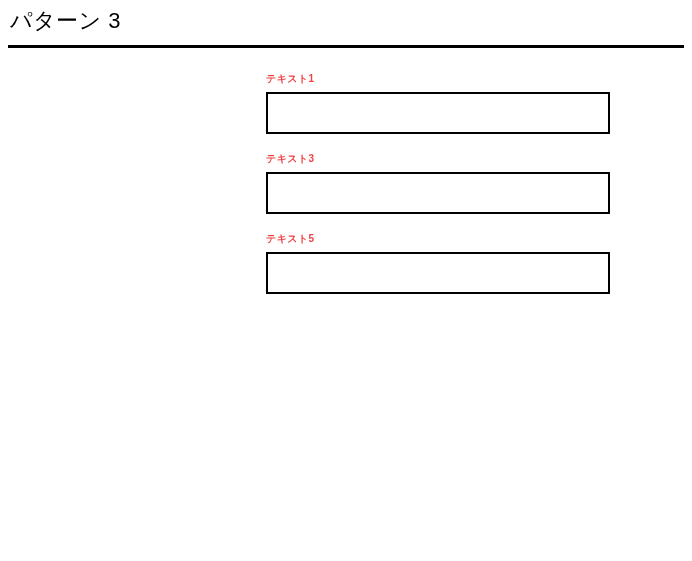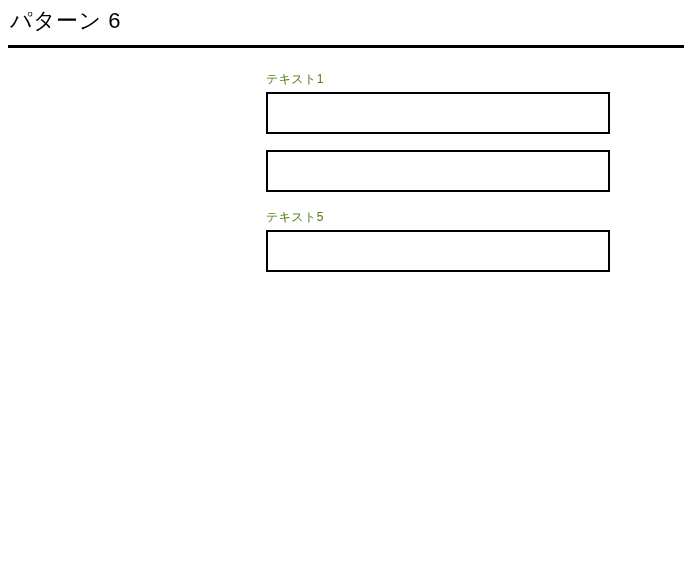--- a/index.html
+++ b/index.html
@@ -56,59 +56,61 @@
   }
   .field-group {
     position: relative;
     margin-bottom: 16px;
   }
   .field-group:last-child {
     margin-bottom: 12px;
   }
   .field-label {
     display: block;
-    font-size: 12px;
+    font-size: 10px;
     line-height: 18px;
     letter-spacing: 0.4px;
-    color: #4d7c0f;
+    color: #ef4444;
     margin-bottom: 4px;
     white-space: nowrap;
+    font-weight: bold;
   }
   .field-input {
     display: block;
     box-sizing: border-box;
     width: 344px;
     height: 42px;
     border: 2px solid #000000;
     border-radius: 0;
     background: #ffffff;
     padding: 0 6px;
     font-family: "Liberation Sans", "DejaVu Sans", sans-serif;
     font-size: 13px;
     color: #000000;
     outline: none;
   }
 </style>
 </head>
 <body>
 
 <div class="page-header">
-  <div class="page-title">パターン 6</div>
+  <div class="page-title">パターン 3</div>
   <hr class="title-rule">
 </div>
 
 <form class="form-area">
 
   <div class="field-group">
     <label class="field-label" for="field-input-1">テキスト1</label>
     <input class="field-input" id="field-input-1" type="text" value="" style="">
   </div>
 
 
   <div class="field-group">
+    <label class="field-label" for="field-input-3">テキスト3</label>
     <input class="field-input" id="field-input-3" type="text" value="" style="">
   </div>
 
 
   <div class="field-group">
     <label class="field-label" for="field-input-5">テキスト5</label>
     <input class="field-input" id="field-input-5" type="text" value="" style="">
   </div>
 
 </form>

